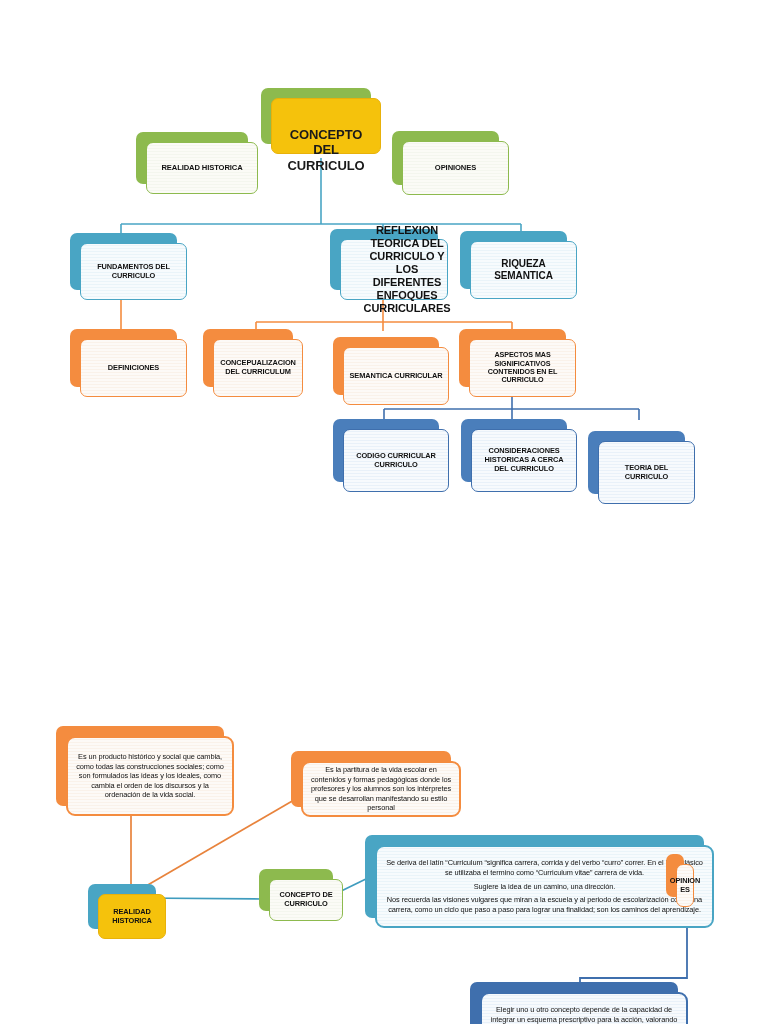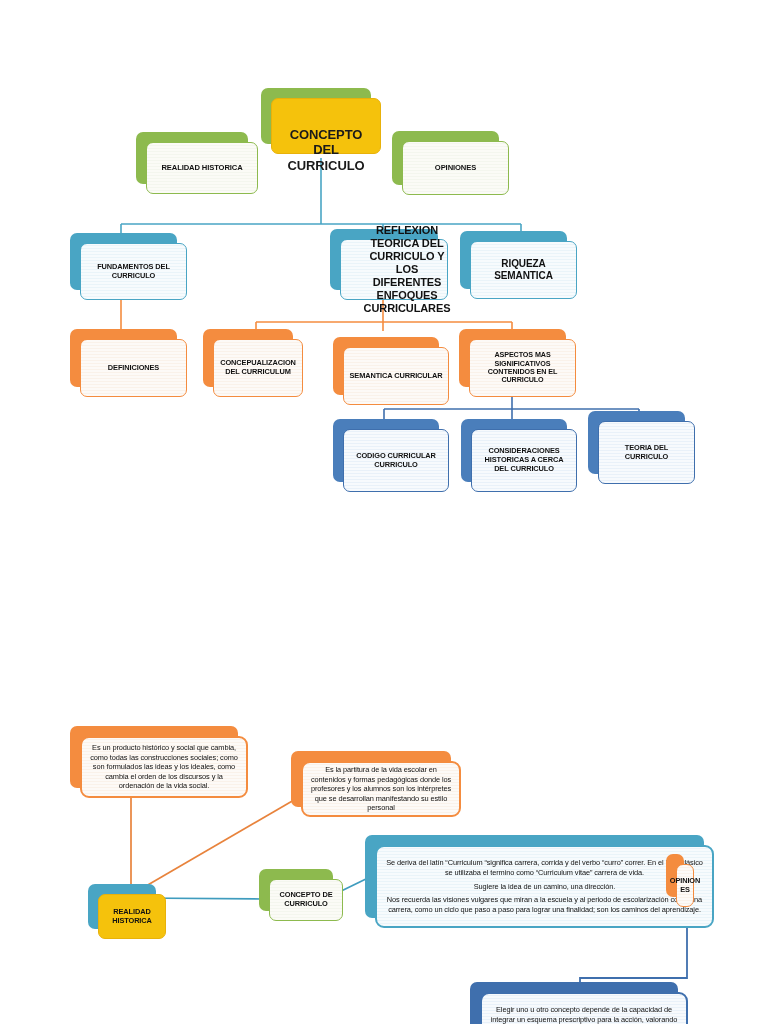--- a/index.html
+++ b/index.html
@@ -224,28 +224,28 @@
     </div>
   </div>
 
   <div class="node navy" style="left:461px; top:419px; width:116px; height:73px;">
     <div class="shadow"></div>
     <div class="card">
       <div class="label" style="font-size:7.4px;">CONSIDERACIONES HISTORICAS A CERCA DEL CURRICULO</div>
     </div>
   </div>
 
-  <div class="node navy" style="left:588px; top:411px; width:107px; height:73px;">
+  <div class="node navy" style="left:588px; top:431px; width:107px; height:73px;">
     <div class="shadow"></div>
     <div class="card">
       <div class="label" style="font-size:7.4px;">TEORIA DEL CURRICULO</div>
     </div>
   </div>
 
-  <div class="node orange callout" style="left:70px; top:726px; width:178px; height:72px;">
+  <div class="node orange callout" style="left:56px; top:726px; width:178px; height:90px;">
     <div class="shadow"></div>
     <div class="card">
       <div class="label">
         <p class="para">Es un producto histórico y social que cambia, como todas las construcciones sociales; como son formulados las ideas y los ideales, como cambia el orden de los discursos y la ordenación de la vida social.</p>
       </div>
     </div>
   </div>
 
   <div class="node orange callout" style="left:291px; top:751px; width:170px; height:66px;">
     <div class="shadow"></div>

